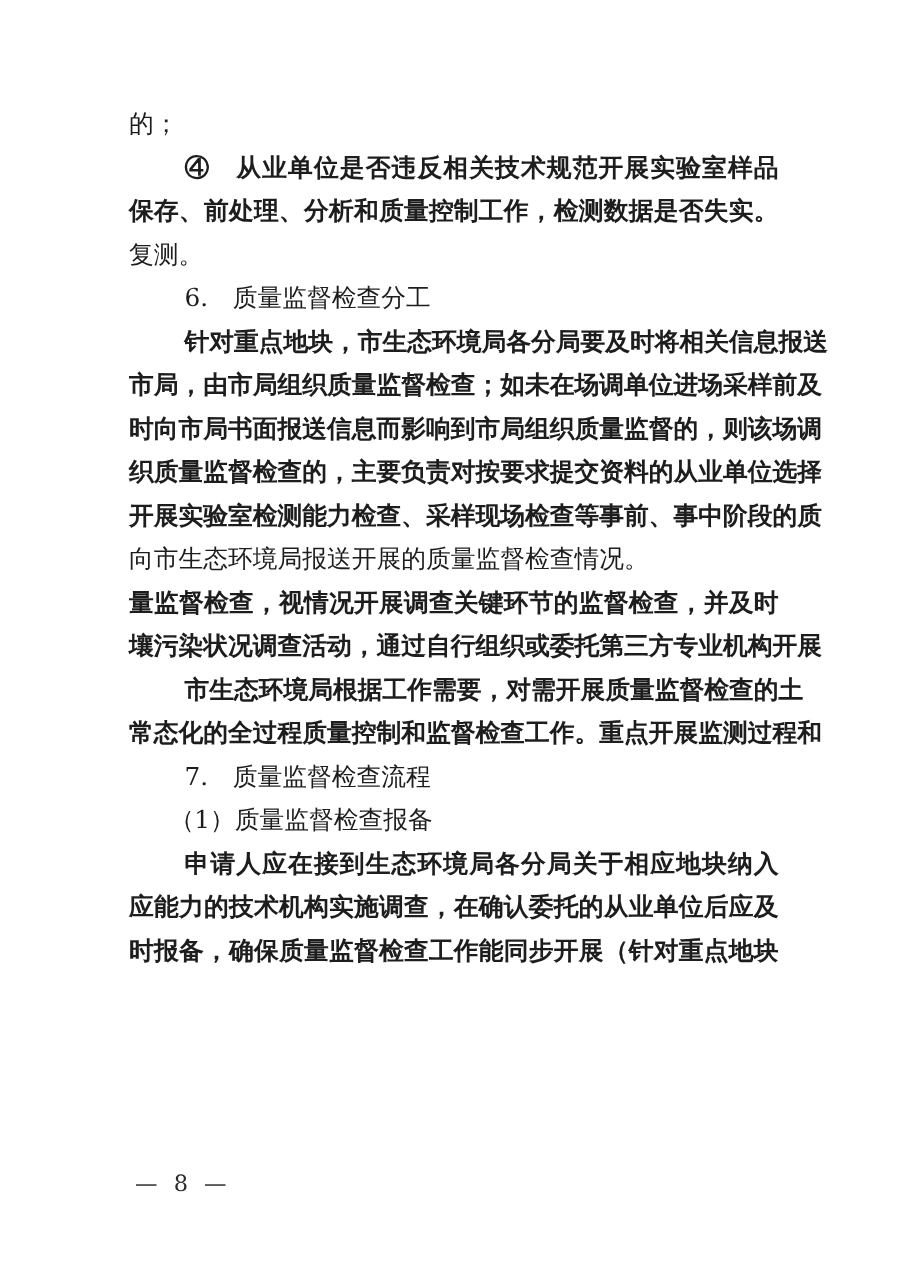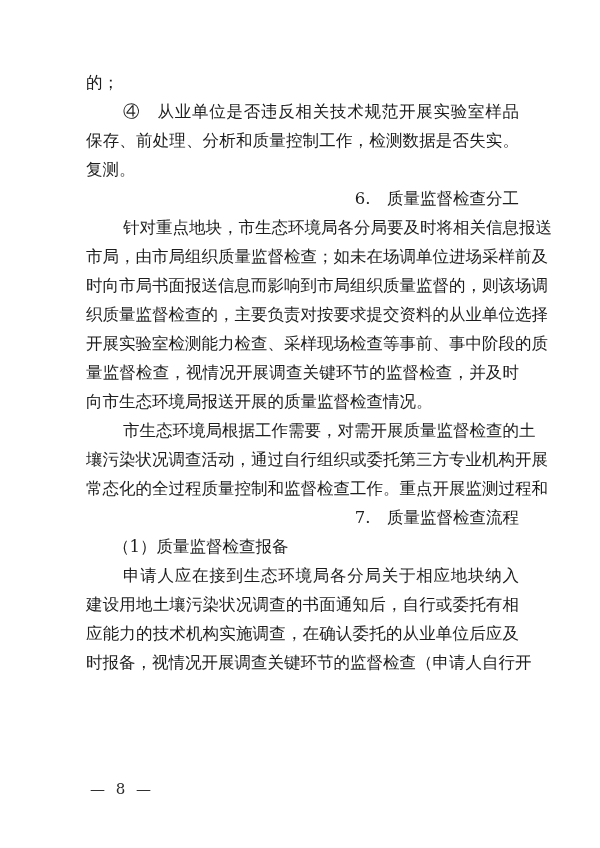--- a/index.html
+++ b/index.html
@@ -25,22 +25,23 @@
   .line {
     font-size: 16.5px;
     line-height: 29px;
     height: 29px;
     white-space: nowrap;
     overflow: visible;
   }
   .j {
     text-align: justify;
     text-align-last: justify;
+    font-weight: bold;
   }
-  .ind2 { text-indent: 37px; text-align: right; }
+  .ind2 { text-indent: 37px; }
   .ind1 { text-indent: 27px; }
   .footer {
     position: absolute;
     left: 90px;
     top: 780px;
     font-size: 15px;
     letter-spacing: 3px;
     color: #2a2a2a;
   }
 </style>
@@ -53,26 +54,25 @@
   <div class="line">的；</div>
       <div class="line j ind2">④　从业单位是否违反相关技术规范开展实验室样品</div>
       <div class="line j">保存、前处理、分析和质量控制工作，检测数据是否失实。</div>
       <div class="line">复测。</div>
       <div class="line ind2">6.　质量监督检查分工</div>
       <div class="line j ind2">针对重点地块，市生态环境局各分局要及时将相关信息报送</div>
       <div class="line j">市局，由市局组织质量监督检查；如未在场调单位进场采样前及</div>
       <div class="line j">时向市局书面报送信息而影响到市局组织质量监督的，则该场调</div>
       <div class="line j">织质量监督检查的，主要负责对按要求提交资料的从业单位选择</div>
       <div class="line j">开展实验室检测能力检查、采样现场检查等事前、事中阶段的质</div>
+      <div class="line">向市生态环境局报送开展的质量监督检查情况。</div>
       <div class="line j">量监督检查，视情况开展调查关键环节的监督检查，并及时</div>
-      <div class="line">向市生态环境局报送开展的质量监督检查情况。</div>
+      <div class="line j">壤污染状况调查活动，通过自行组织或委托第三方专业机构开展</div>
       <div class="line j ind2">市生态环境局根据工作需要，对需开展质量监督检查的土</div>
-      <div class="line j">壤污染状况调查活动，通过自行组织或委托第三方专业机构开展</div>
       <div class="line j">常态化的全过程质量控制和监督检查工作。重点开展监测过程和</div>
       <div class="line ind2">7.　质量监督检查流程</div>
       <div class="line ind1">（1）质量监督检查报备</div>
       <div class="line j ind2">申请人应在接到生态环境局各分局关于相应地块纳入</div>
-      <div class="line j">建设用地土壤污染状况调查的书面通知后，自行或委托有相</div>
       <div class="line j">应能力的技术机构实施调查，在确认委托的从业单位后应及</div>
-      <div class="line j">时报备，视情况开展调查关键环节的监督检查（申请人自行开</div>
+      <div class="line j">时报备，确保质量监督检查工作能同步开展（针对重点地块</div>
     </div>
   <div class="footer">— 8 —</div>
 </div>
 
 </body></html>

